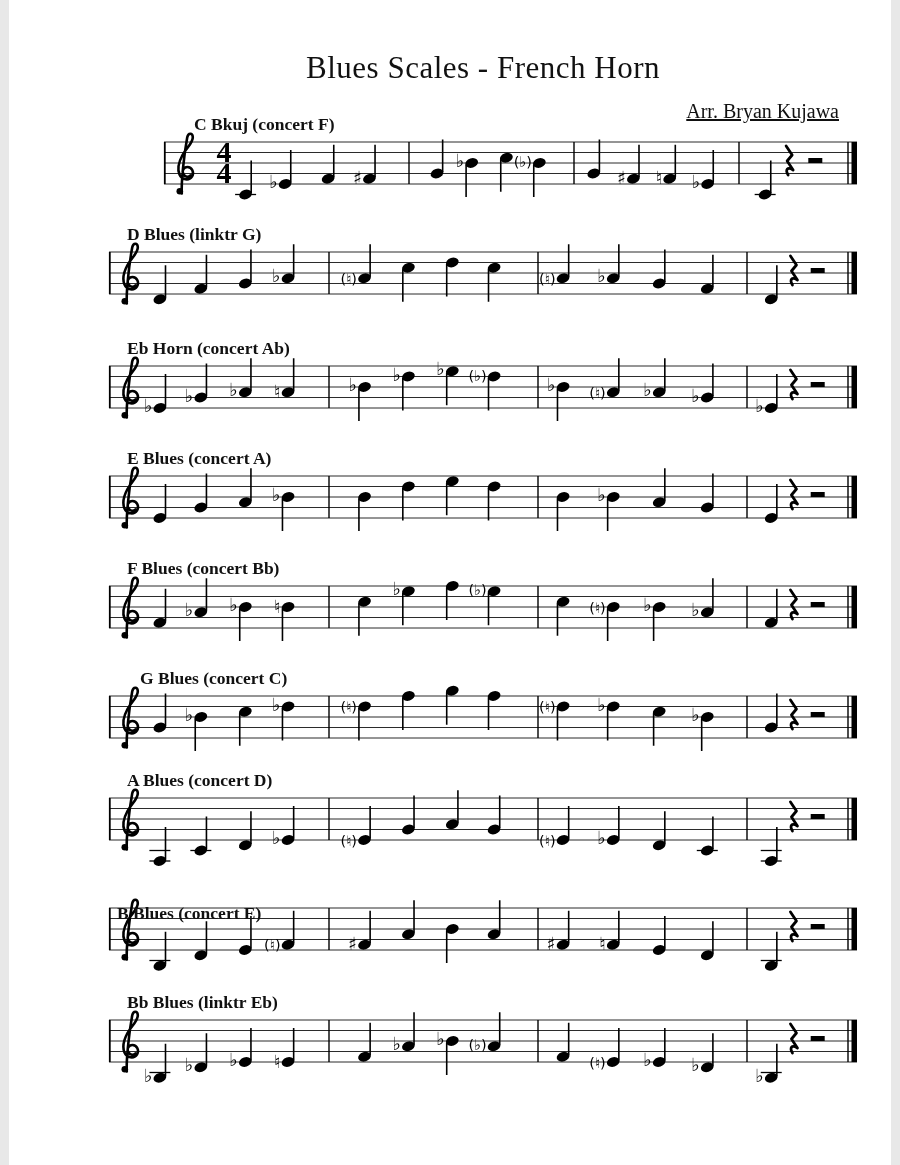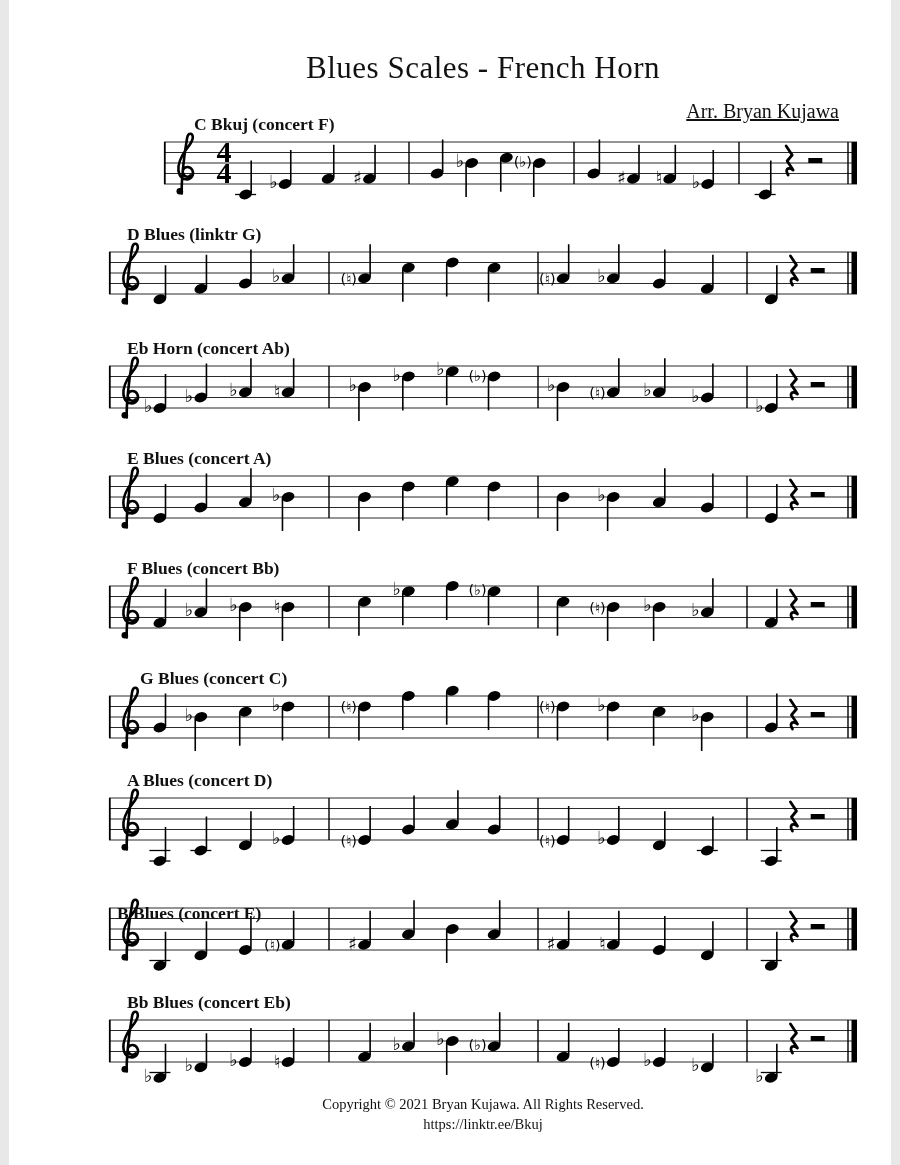--- a/index.html
+++ b/index.html
@@ -522,18 +522,16 @@
 
   <div id="labels-layer">
       <div class="staff-label" style="left: 185px; top: 114px;">C Bkuj (concert F)</div>
       <div class="staff-label" style="left: 118px; top: 224px;">D Blues (linktr G)</div>
       <div class="staff-label" style="left: 118px; top: 338px;">Eb Horn (concert Ab)</div>
       <div class="staff-label" style="left: 118px; top: 448px;">E Blues (concert A)</div>
       <div class="staff-label" style="left: 118px; top: 558px; text-align: center;">F Blues (concert Bb)</div>
       <div class="staff-label" style="left: 118px; top: 668px; margin-left: 13px;">G Blues (concert C)</div>
       <div class="staff-label" style="left: 118px; top: 770px; text-align: center;">A Blues (concert D)</div>
       <div class="staff-label" style="left: 108px; top: 880px; margin-top: 23px;">B Blues (concert E)</div>
-      <div class="staff-label" style="left: 118px; top: 992px;">Bb Blues (concert Eb)</div>
+      <div class="staff-label" style="left: 118px; top: 992px;">Bb Blues (linktr Eb)</div>
     </div>
 
-  <div class="footer-line footer-1">Copyright © 2021 Bryan Kujawa. All Rights Reserved.</div>
-  <div class="footer-line footer-2">https://linktr.ee/Bkuj</div>
 </div>
 
 </body></html>

